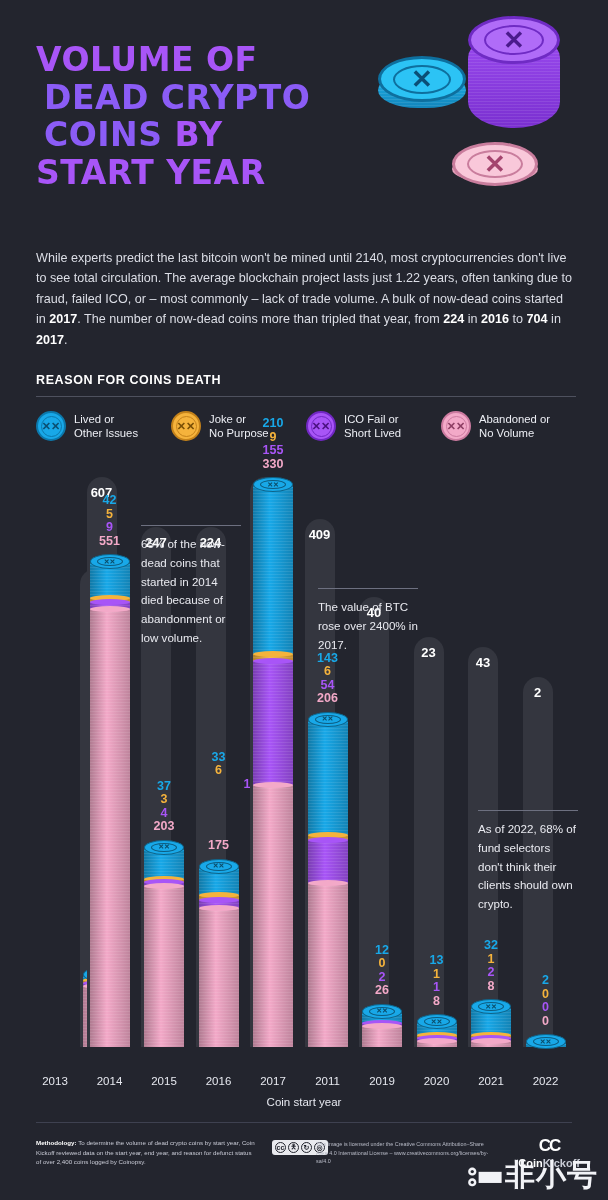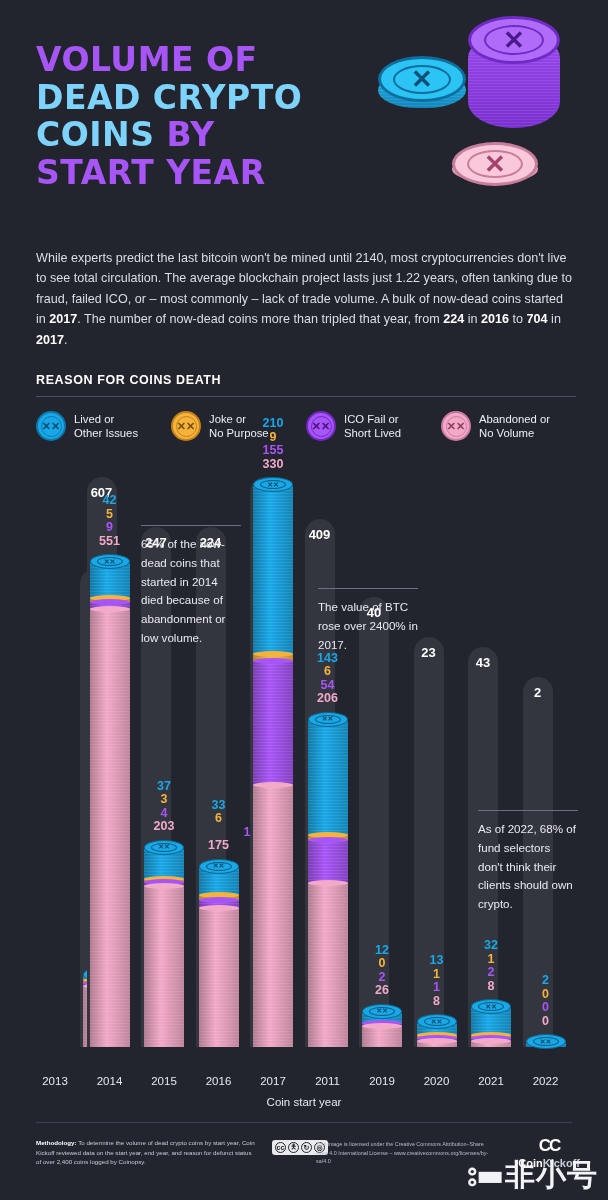--- a/index.html
+++ b/index.html
@@ -19,21 +19,21 @@
   .title-line {
     font-weight: 900;
     font-size: 33px;
     line-height: 0.96;
     letter-spacing: 0.5px;
     text-transform: uppercase;
     margin-bottom: 6px;
     font-family: "DejaVu Sans", sans-serif;
   }
   .t-purple { color: #a855f7; }
-  .t-white  { color: #7dd3fc; }
+  .t-white  { color: #8b5cf6; margin-left: 8px; }
   .mix .p { color: #a855f7; }
 
   
   .coin-art { position: absolute; right: 8px; top: 20px; width: 250px; height: 200px; }
   .stack { position: absolute; }
   .stk-body { border-radius: 50%/18%; position: relative; }
   .coin-face {
     position: absolute; left: 0; top: 0; right: 0;
     border-radius: 50%;
     display: flex; align-items: center; justify-content: center;
@@ -388,21 +388,21 @@
                 <div class="seg-top" style="background: rgb(243, 169, 200);"></div>
               </div>
             </div>
             <div class="cap" style="bottom: 173.182px; left: 3px; background: rgb(24, 168, 232); border: 1.5px solid rgb(14, 101, 139);">
               <div class="cap-ring" style="border: 1px solid rgb(13, 92, 128); color: rgb(11, 76, 104);">✕✕</div>
             </div>
             <div class="vals" style="bottom: 194.182px;">
               <div style="color: rgb(24, 168, 232);">33</div>
               <div style="color: rgb(245, 179, 60);">6</div>
               <div style="color: rgb(168, 85, 247); padding-left: 48px;">10</div>
-              <div style="color: rgb(243, 169, 200);">175</div>
+              <div style="color: rgb(243, 169, 200); margin-top: 48px;">175</div>
             </div>
           </div>
           <div class="xlabel" style="bottom: -40px;">2016</div>
         </div>
         <div class="col" style="left: 220px;">
           <div class="track" style="height: 570px;">
             <div class="total">704</div>
             <div class="stackbars">
               <div class="seg" style="height: 167.045px; background: linear-gradient(90deg, rgb(17, 121, 167), rgb(24, 168, 232) 42%, rgb(19, 131, 181));">
                 <div class="seg-ribs"></div>

